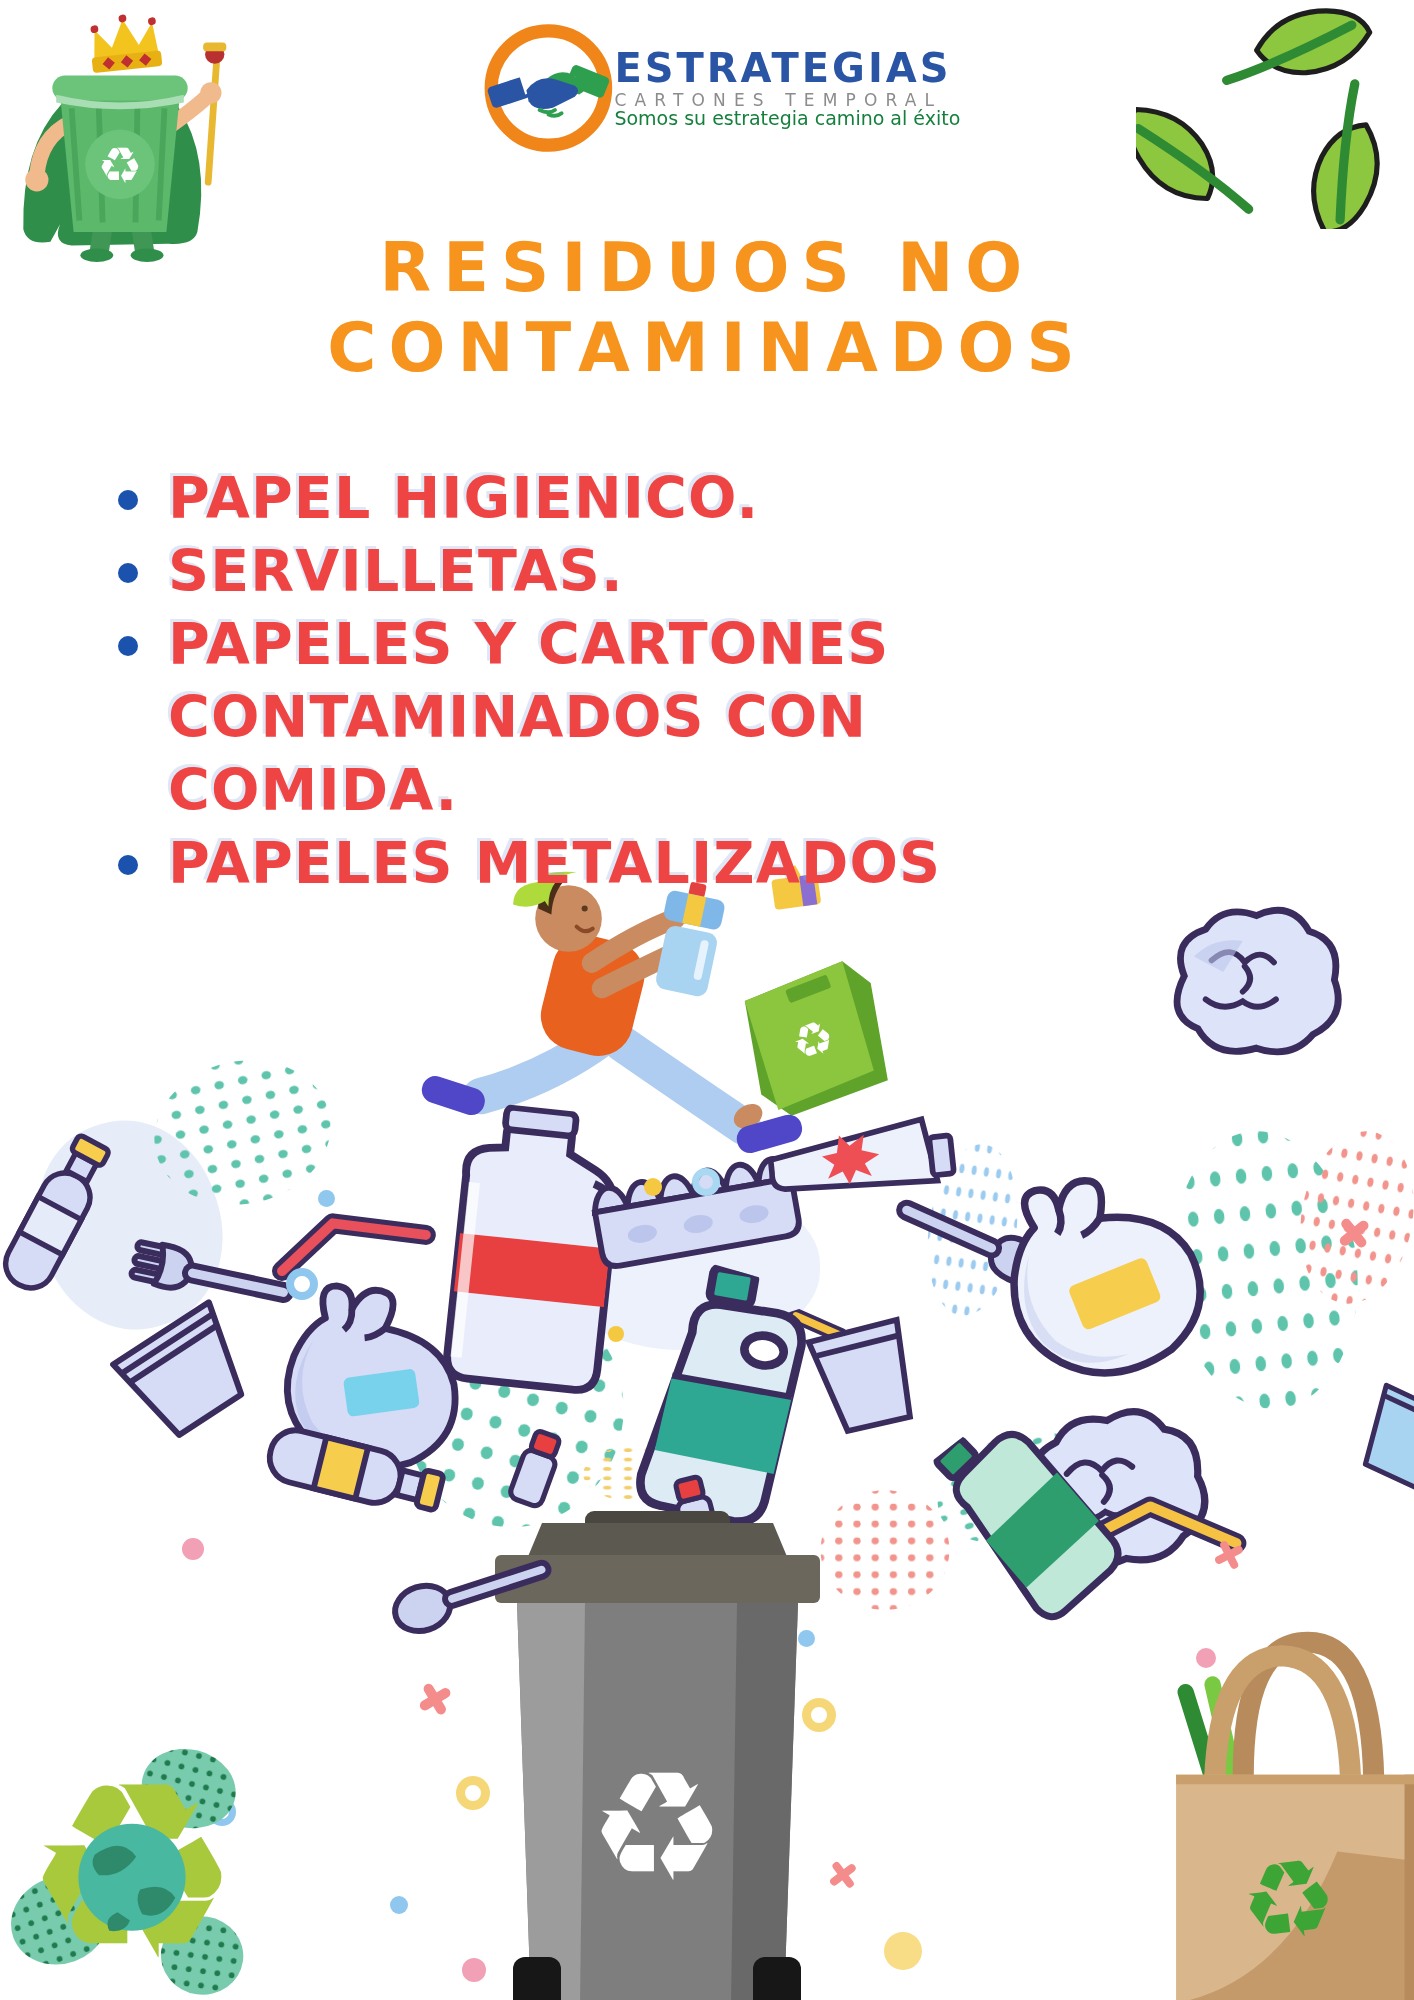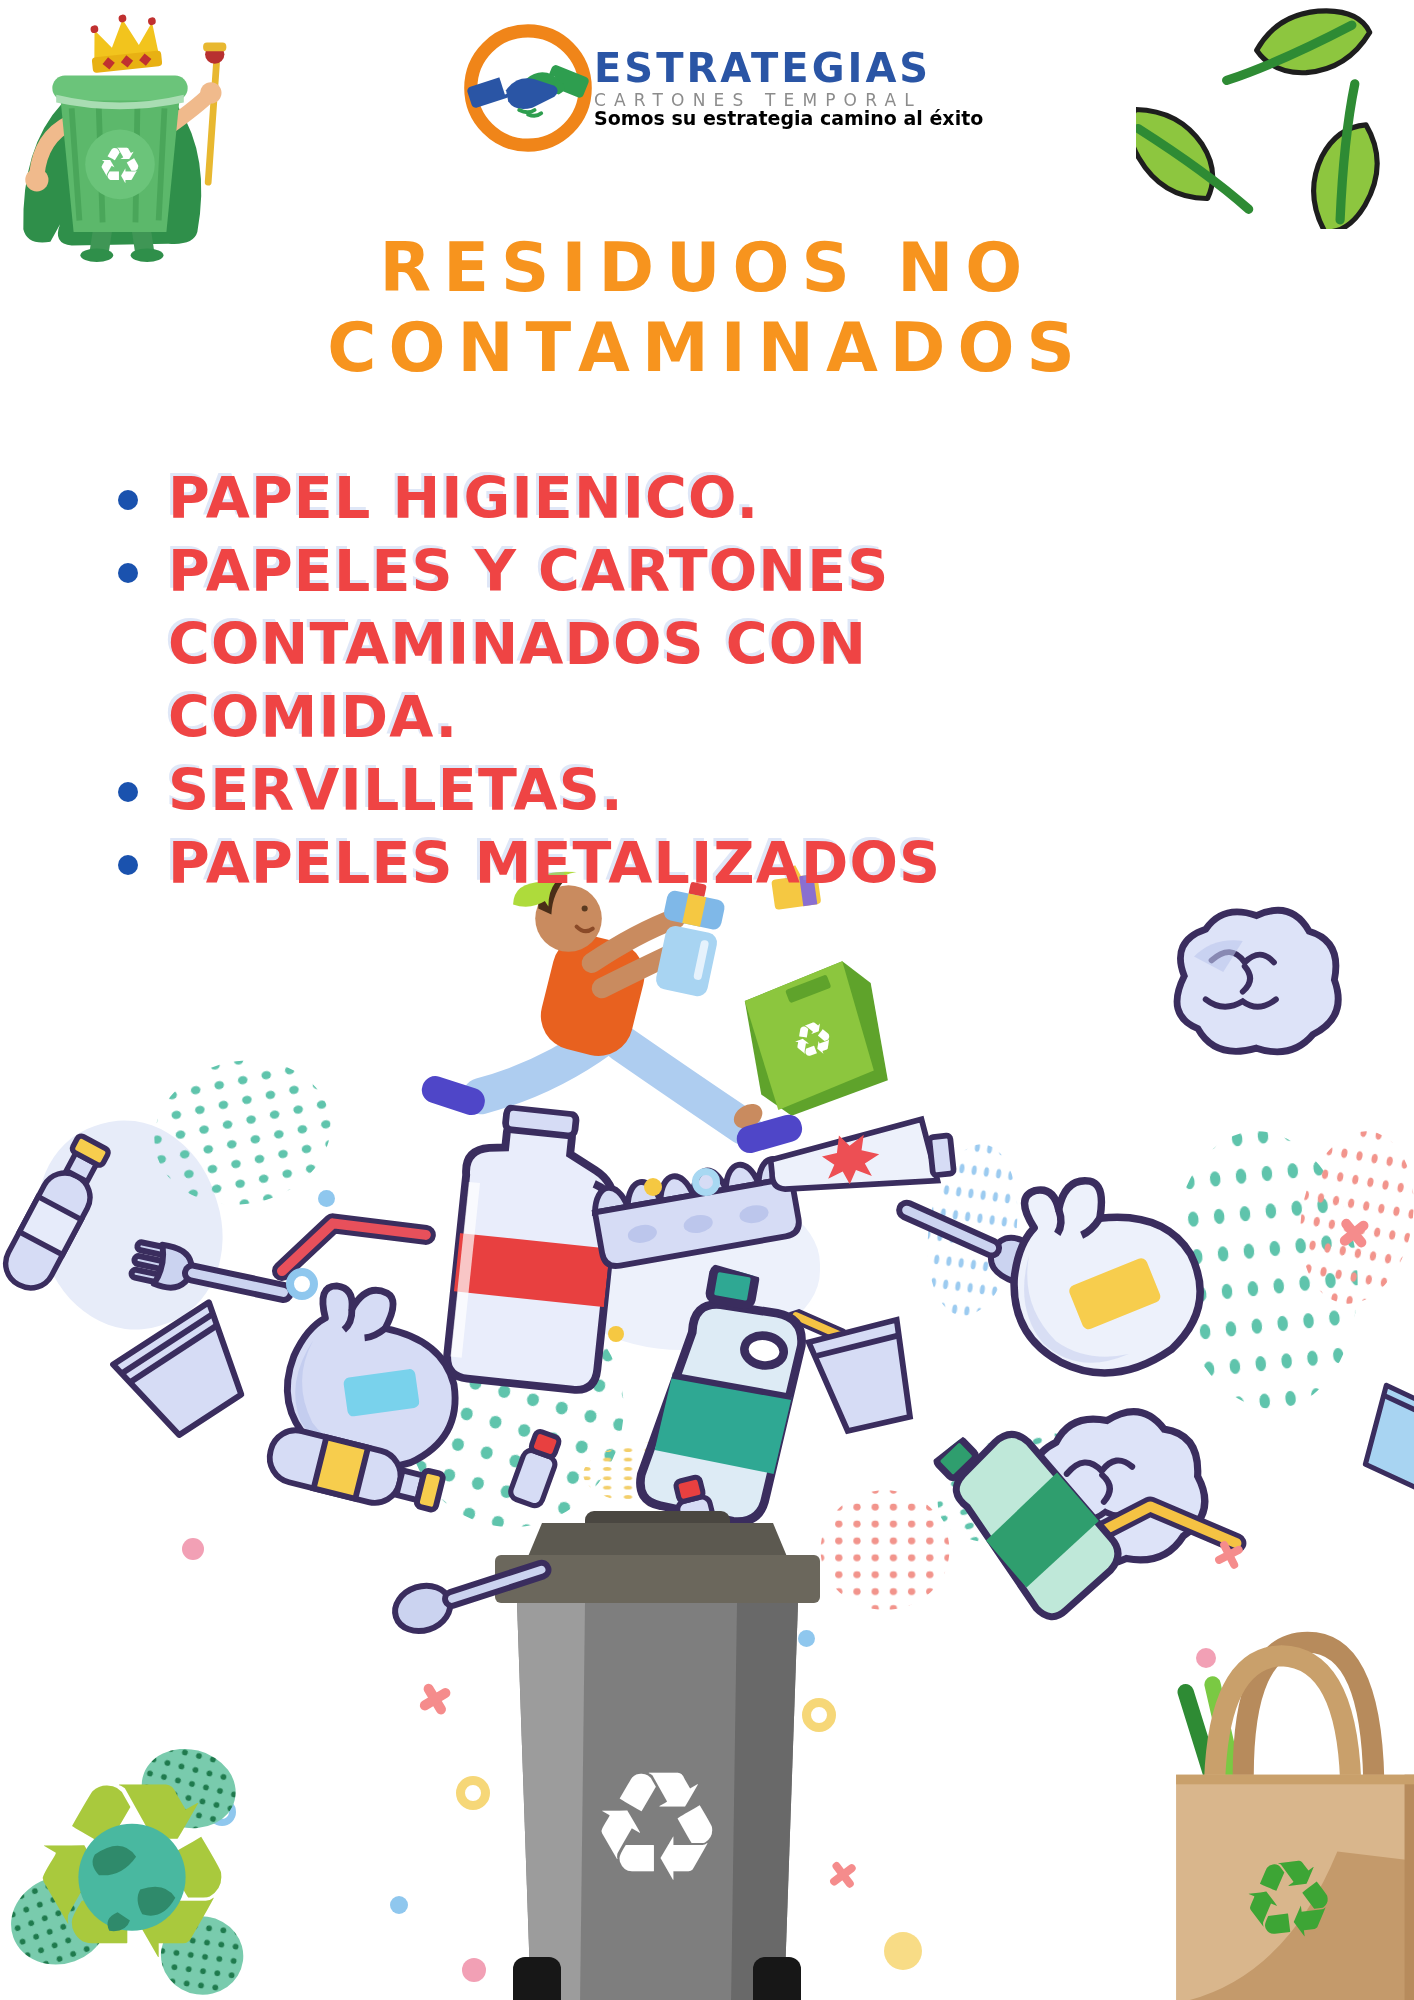--- a/index.html
+++ b/index.html
@@ -8,21 +8,21 @@
   .poster *{box-sizing:border-box;}
 
   
   .mascot{position:absolute;left:4px;top:2px;width:232px;height:268px;z-index:6;}
   .leaves{position:absolute;right:2px;top:-6px;width:276px;height:232px;z-index:6;}
   .logo{position:absolute;left:50%;top:22px;transform:translateX(-47%);display:flex;align-items:center;z-index:6;}
   .logo-mark{width:132px;height:132px;flex:0 0 auto;}
   .logo-text{display:flex;flex-direction:column;}
   .brand{font-size:40px;font-weight:800;color:#2A55A5;letter-spacing:3px;line-height:1;}
   .subtitle{font-size:17px;color:#8C8C8C;letter-spacing:.48em;margin-top:4px;line-height:1;}
-  .tagline{font-size:19px;color:#000000;font-weight:700;text-align:right;margin-top:0;line-height:1;}
+  .tagline{font-size:19px;color:#15803d;font-weight:400;text-align:right;margin-top:0;line-height:1;}
 
   
   .title{position:absolute;left:50%;top:228px;transform:translateX(-50%);width:1080px;margin:0;
          text-align:center;font-size:67px;font-weight:800;letter-spacing:.18em;line-height:1.2;
          color:#F7941E;z-index:5;}
   .list{position:absolute;left:118px;top:462px;width:1000px;margin:0;padding:0;list-style:none;z-index:5;}
   .list li{display:flex;gap:30px;align-items:flex-start;}
   .dot{flex:0 0 20px;width:20px;height:20px;border-radius:50%;background:#1A52AE;margin-top:28px;}
   .itxt{font-size:57px;font-weight:800;letter-spacing:.02em;line-height:1.28;color:#ef4444;
         text-shadow:-3px -3px 0 rgba(140,170,225,.28);}
@@ -141,25 +141,25 @@
 
   <h1 class="title">RESIDUOS NO CONTAMINADOS</h1>
 
   <ul class="list">
     <li>
         <span class="dot"></span>
         <span class="itxt">PAPEL HIGIENICO.</span>
       </li>
     <li>
         <span class="dot"></span>
-        <span class="itxt">PAPELES Y CARTONES CONTAMINADOS CON COMIDA.</span>
+        <span class="itxt">SERVILLETAS.</span>
       </li>
     <li>
         <span class="dot"></span>
-        <span class="itxt">SERVILLETAS.</span>
+        <span class="itxt">PAPELES Y CARTONES CONTAMINADOS CON COMIDA.</span>
       </li>
     <li>
         <span class="dot"></span>
         <span class="itxt">PAPELES METALIZADOS</span>
       </li>
   </ul>
 
   <div class="scene">
 
     <div class="cloud" style="left:40px;top:1120px;width:180px;height:210px;background:#E7ECF9;transform:rotate(-18deg);"></div>

